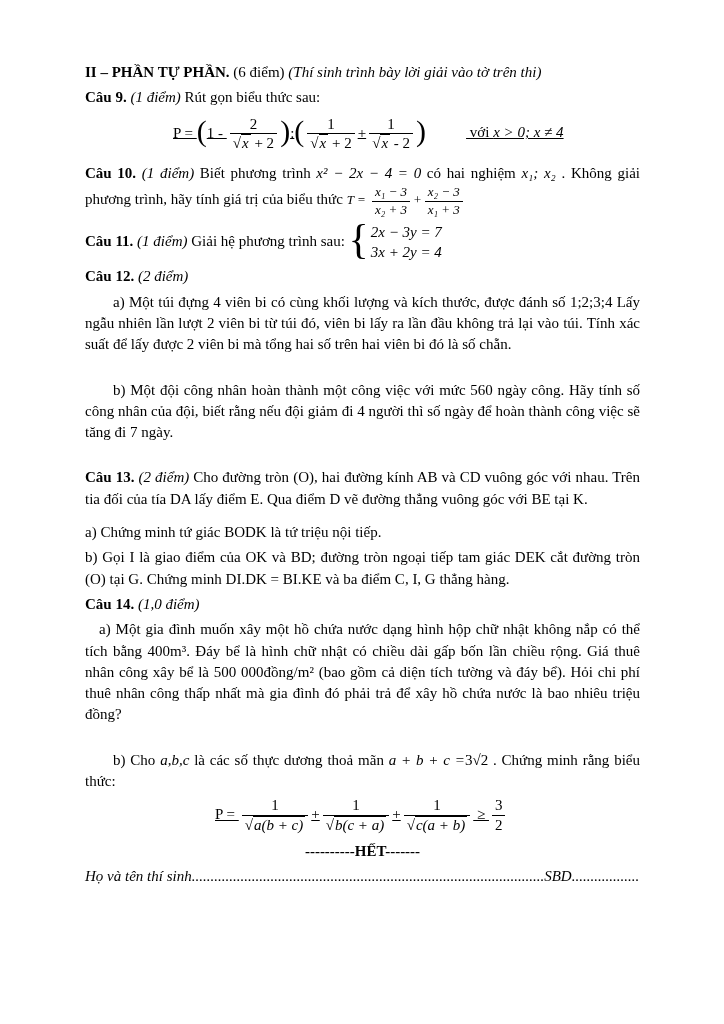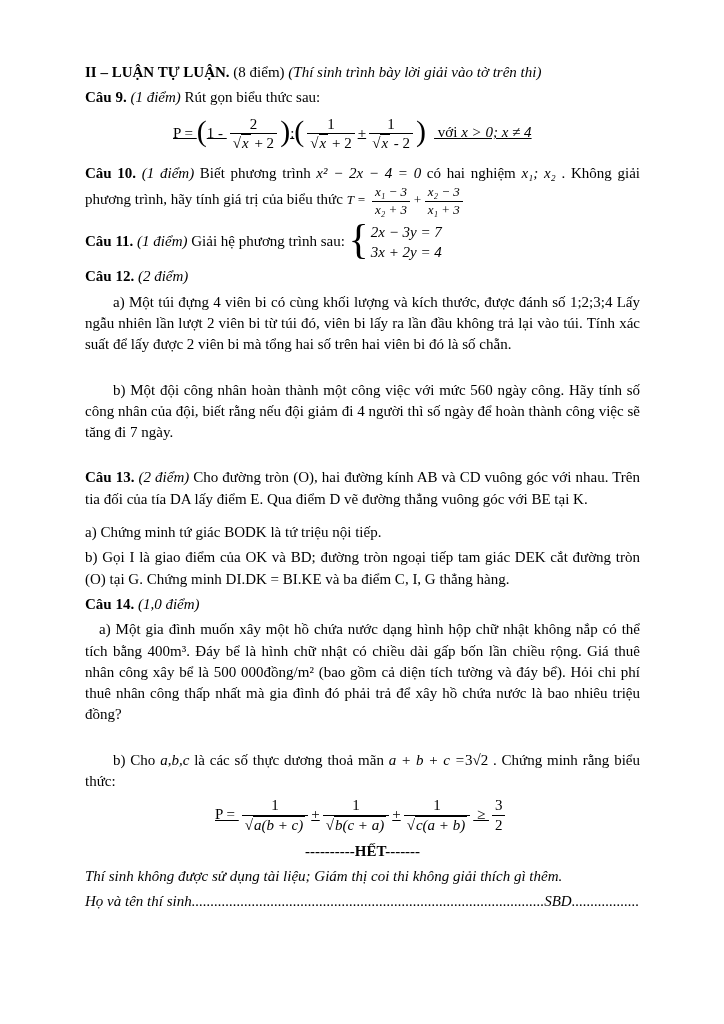--- a/index.html
+++ b/index.html
@@ -24,30 +24,30 @@
   .frac .num, .frac .den { display: block; line-height: 1.25; padding: 0 3px; white-space: nowrap; }
   .frac .num { border-bottom: 1px solid #000; }
   .rad { border-top: 1px solid #000; padding: 0 2px 0 1px; }
   .bigp { display: inline-block; font-size: 30px; line-height: 0; vertical-align: middle; position: relative; top: -3px; }
   .brace { display: inline-block; font-size: 42px; line-height: 0; vertical-align: middle; position: relative; top: -3px; font-weight: 400; }
   .eqs { display: inline-block; vertical-align: middle; text-align: left; margin-left: 2px; }
   .eqs .eq { display: block; line-height: 1.35; }
   .mathsmall { font-size: 13px; }
   .formula { margin: 6px 0 10px 0; text-decoration: underline; }
   .q9f { margin-left: 88px; }
-  .q9cond { margin-left: 8px; }
+  .q9cond { margin-left: 40px; }
   .q14f { margin-left: 130px; margin-top: 4px; margin-bottom: 6px; }
   .het { margin: 2px 0 4px 0; }
 </style>
 </head>
 <body>
 
 <div class="doc">
 
-  <p><span class="b">II –  LUẬN TỰ LUẬN.</span><span> (8 điểm) </span><span class="i">(Thí sinh trình bày lời giải vào tờ trên thi)</span></p>
+  <p><span class="b">II –  PHẦN TỰ PHẦN.</span><span> (6 điểm) </span><span class="i">(Thí sinh trình bày lời giải vào tờ trên thi)</span></p>
 
   <p><span class="b">Câu 9.</span><span class="i"> (1 điểm) </span><span>Rút gọn biểu thức sau:</span></p>
 
   <div class="formula q9f">
     <span>P = </span><span class="bigp">(</span><span>1 - </span><span class="frac"><span class="num">2</span><span class="den"><span>√</span><span class="rad i">x</span><span> + 2</span></span></span><span class="bigp">)</span><span>:</span><span class="bigp">(</span><span class="frac"><span class="num">1</span><span class="den"><span>√</span><span class="rad i">x</span><span> + 2</span></span></span><span>+</span><span class="frac"><span class="num">1</span><span class="den"><span>√</span><span class="rad i">x</span><span> - 2</span></span></span><span class="bigp">)</span><span class="q9cond"><span> với </span><span class="i">x &gt; 0; x ≠ 4</span></span>
   </div>
 
   <p><span class="b">Câu 10.</span><span class="i"> (1 điểm) </span><span>Biết phương trình </span><span class="i">x² − 2x − 4 = 0</span><span> có hai nghiệm </span><span class="i">x₁; x₂</span><span> . Không giải phương trình, hãy tính giá trị của biểu thức </span><span class="mathsmall i"><span>T = </span><span class="frac"><span class="num">x₁ − 3</span><span class="den">x₂ + 3</span></span><span>+</span><span class="frac"><span class="num">x₂ − 3</span><span class="den">x₁ + 3</span></span></span></p>
 
   <p><span class="b">Câu 11.</span><span class="i">  (1 điểm) </span><span>Giải hệ phương trình sau: </span><span class="system"><span class="brace">{</span><span class="eqs"><span class="eq i">2x − 3y = 7</span><span class="eq i">3x + 2y = 4</span></span></span></p>
@@ -69,17 +69,16 @@
   <p class="indent2"><span>a) Một gia đình muốn xây một hồ chứa nước dạng hình hộp chữ nhật không nắp có thể tích bằng 400m³. Đáy bể là hình chữ nhật có chiều dài gấp bốn lần chiều rộng. Giá thuê nhân công xây bể là 500 000đồng/m² (bao gồm cả diện tích tường và đáy bể). Hỏi chi phí thuê nhân công thấp nhất mà gia đình đó phải trả để xây hồ chứa nước là bao nhiêu triệu đồng?</span></p>
 
   <p class="indent gap-top2"><span>b) Cho  </span><span class="i">a,b,c</span><span> là các số thực dương thoả mãn </span><span class="i">a + b + c =</span><span>3√2</span><span> . Chứng minh rằng biểu thức:</span></p>
 
   <div class="formula q14f">
     <span>P = </span><span class="frac"><span class="num">1</span><span class="den"><span>√</span><span class="rad i">a(b + c)</span></span></span><span>+</span><span class="frac"><span class="num">1</span><span class="den"><span>√</span><span class="rad i">b(c + a)</span></span></span><span>+</span><span class="frac"><span class="num">1</span><span class="den"><span>√</span><span class="rad i">c(a + b)</span></span></span><span> ≥ </span><span class="frac"><span class="num">3</span><span class="den">2</span></span>
   </div>
 
   <p class="center b het"><span>----------HẾT-------</span></p>
 
-  <p class="i"><span>Thí sinh không được sử dụng tài liệu; Giám thị coi thi không giải thích gì thêm.</span></p>
 
   <p class="i"><span>Họ và tên thí sinh</span><span>..............................................................................................</span><span>SBD..................</span></p>
 
 </div>
 
 </body></html>

